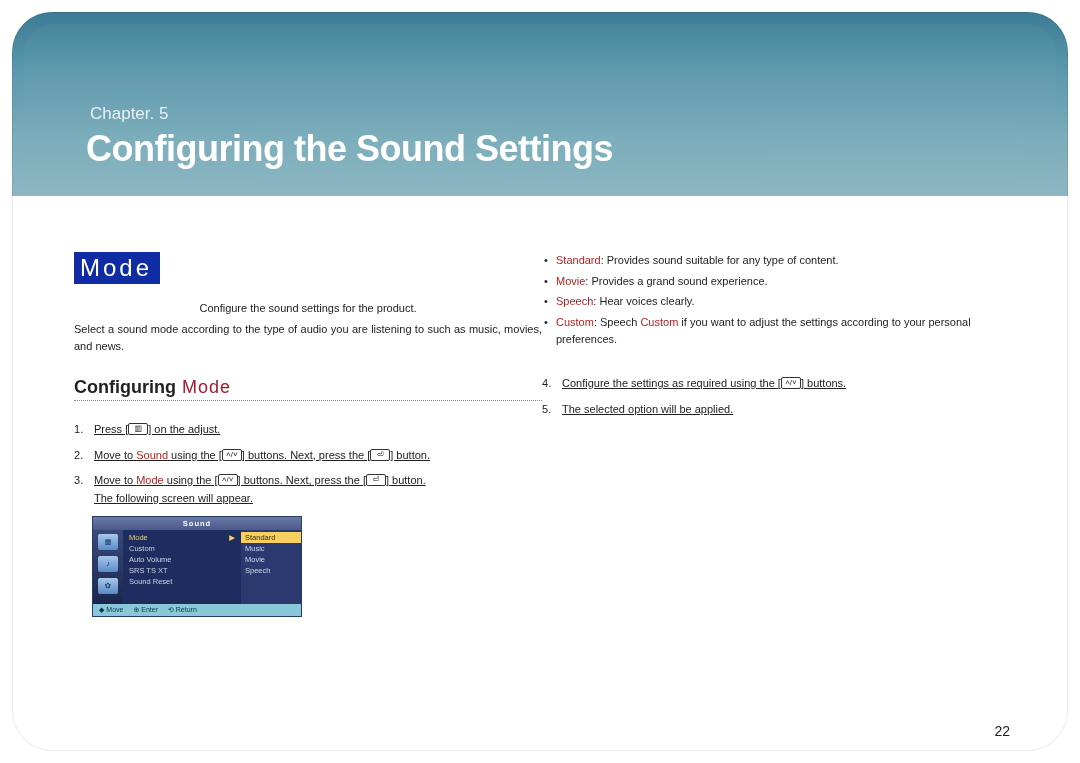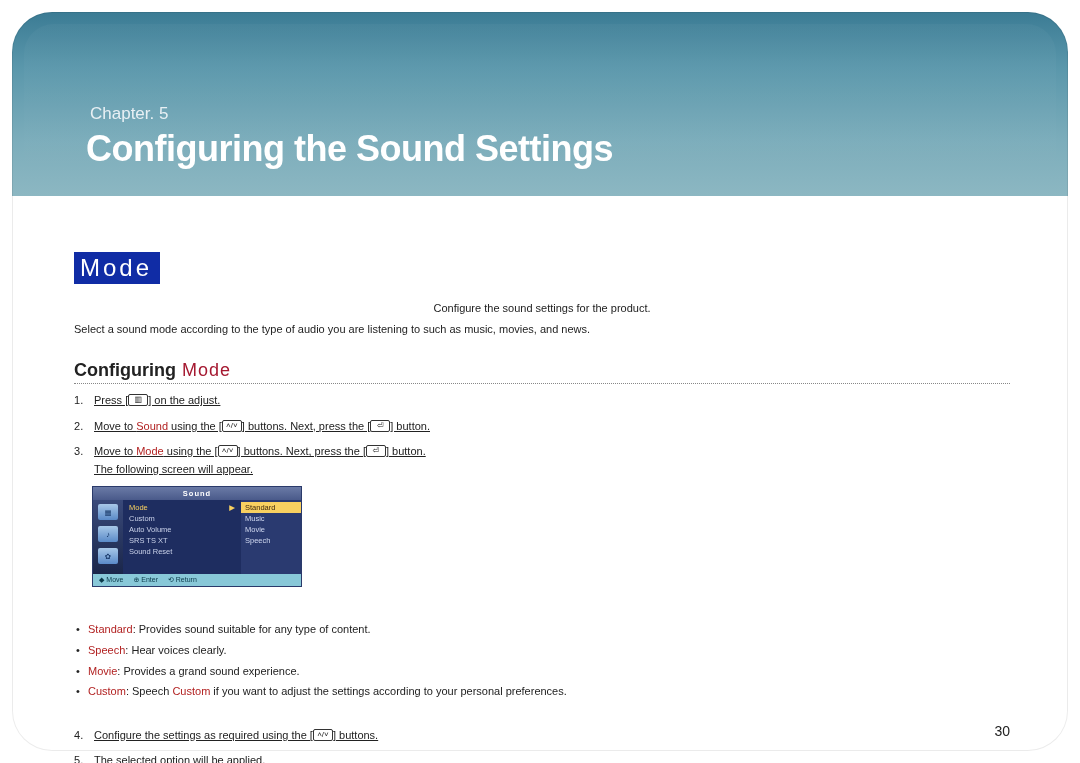--- a/index.html
+++ b/index.html
@@ -58,22 +58,20 @@
     font-weight: 700;
     letter-spacing: -0.5px;
   }
   .content {
     position: absolute;
     top: 252px;
     left: 74px;
     right: 70px;
     bottom: 50px;
     display: flex;
-    gap: 34px;
-    flex-direction: column;
   }
   .col {
     flex: 1;
     min-width: 0;
   }
   .section-badge {
     display: inline-block;
     background: #102ca5;
     color: #ffffff;
     font-size: 24px;
@@ -91,21 +89,21 @@
   }
   .intro.just {
     text-align: justify;
   }
   .subheading-row {
     margin-top: 22px;
     display: flex;
     align-items: flex-start;
     border-bottom: 1px dotted #888;
     padding-bottom: 2px;
-    margin-bottom: 8px;
+    margin-bottom: 20px;
   }
   .subheading-a {
     font-size: 18px;
     font-weight: 700;
     color: #222;
   }
   .subheading-b {
     font-size: 18px;
     font-weight: 400;
     color: #a51830;
@@ -314,34 +312,34 @@
       </div>
     </div>
   </div>
 
   <div class="col">
     <ul class="bullets">
       <li>
         <span class="kw">Standard</span>: <span>Provides sound suitable for any type of content.</span>
       </li>
       <li>
+        <span class="kw">Movie</span>: <span>Provides a grand sound experience.</span>
+      </li>
+      <li>
         <span class="kw">Speech</span>: <span>Hear voices clearly.</span>
-      </li>
-      <li>
-        <span class="kw">Movie</span>: <span>Provides a grand sound experience.</span>
       </li>
       <li>
         <span class="kw">Custom</span>: <span>Speech </span><span class="kw">Custom</span><span> if you want to adjust the settings according to your personal preferences.</span>
       </li>
     </ul>
 
     <ol class="steps" start="4" style="counter-reset: step 3;">
       <li>
         <span>Configure the settings as required using the [</span><span class="btn-icon">˄/˅</span><span>] buttons.</span>
       </li>
       <li>The selected option will be applied.</li>
     </ol>
   </div>
 
 </div>
 
-<div class="page-num">30</div>
+<div class="page-num">22</div>
 <div class="page-border"></div>
 
 </body></html>

